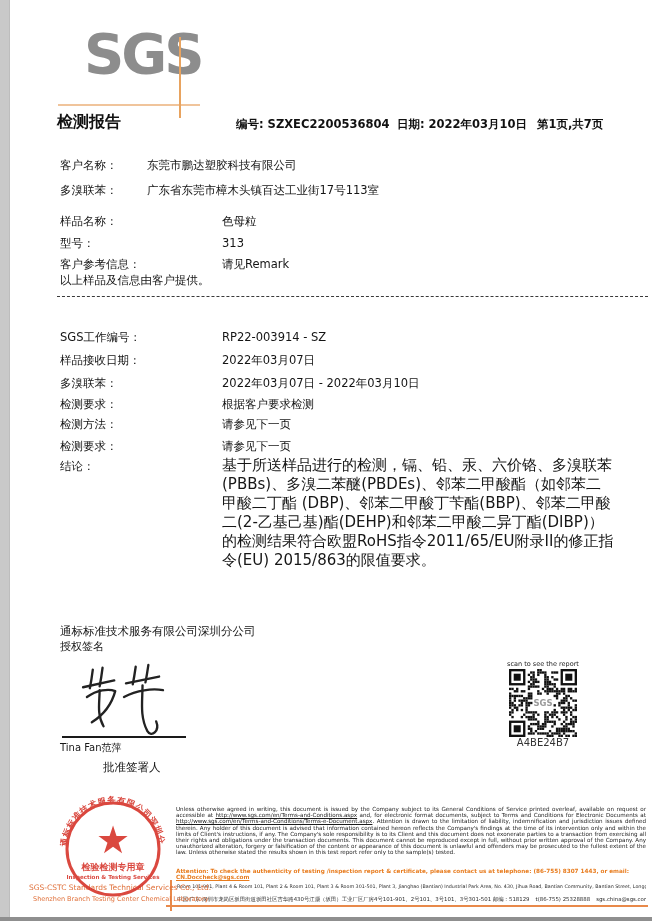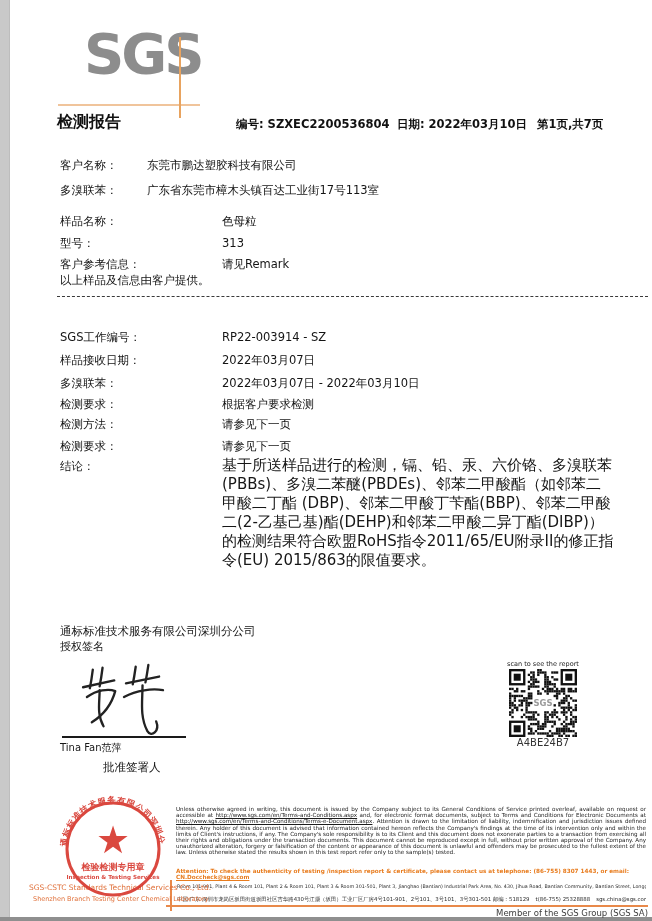--- a/index.html
+++ b/index.html
@@ -479,14 +479,13 @@
     <span>Room 101-901, Plant 4 &amp; Room 101, Plant 2 &amp; Room 101, Plant 3 &amp; Room 301-501, Plant 3, Jianghao (Bantian) Industrial Park Area, No. 430, Jihua Road, Bantian Community, Bantian Street, Longgang District, Shenzhen, Guangdong, China 518129</span>
 
   </div>
   <div class="addr addr-cn">
     <span>中国·广东·深圳市龙岗区坂田街道坂田社区吉华路430号江灏（坂田）工业厂区厂房4号101-901、2号101、3号101、3号301-501 邮编：518129</span>
     <span class="rt">t(86-755) 25328888</span>
     <span class="rt">sgs.china@sgs.com</span>
   </div>
   <div class="cross-v"></div>
   <div class="cross-h"></div>
-  <div class="member">Member of the SGS Group (SGS SA)</div>
 </div>
 
 </body></html>

